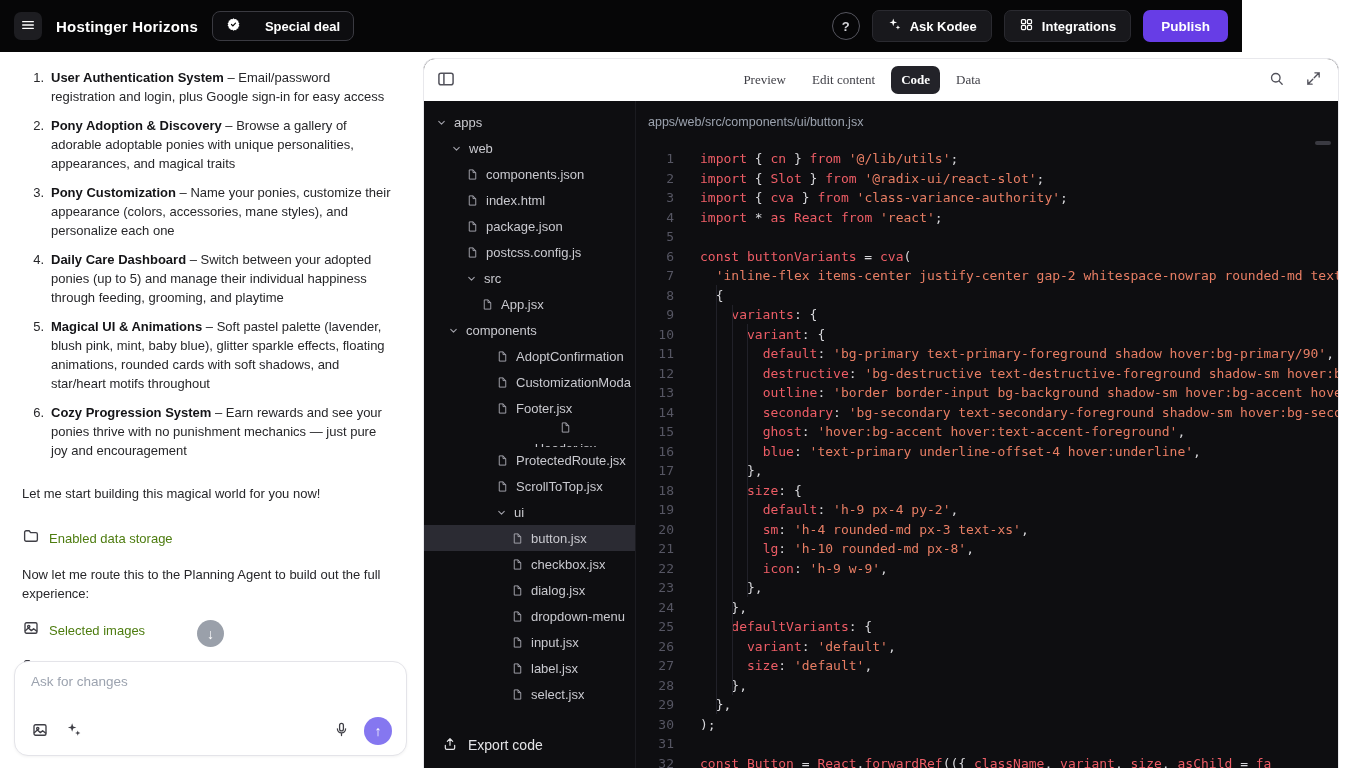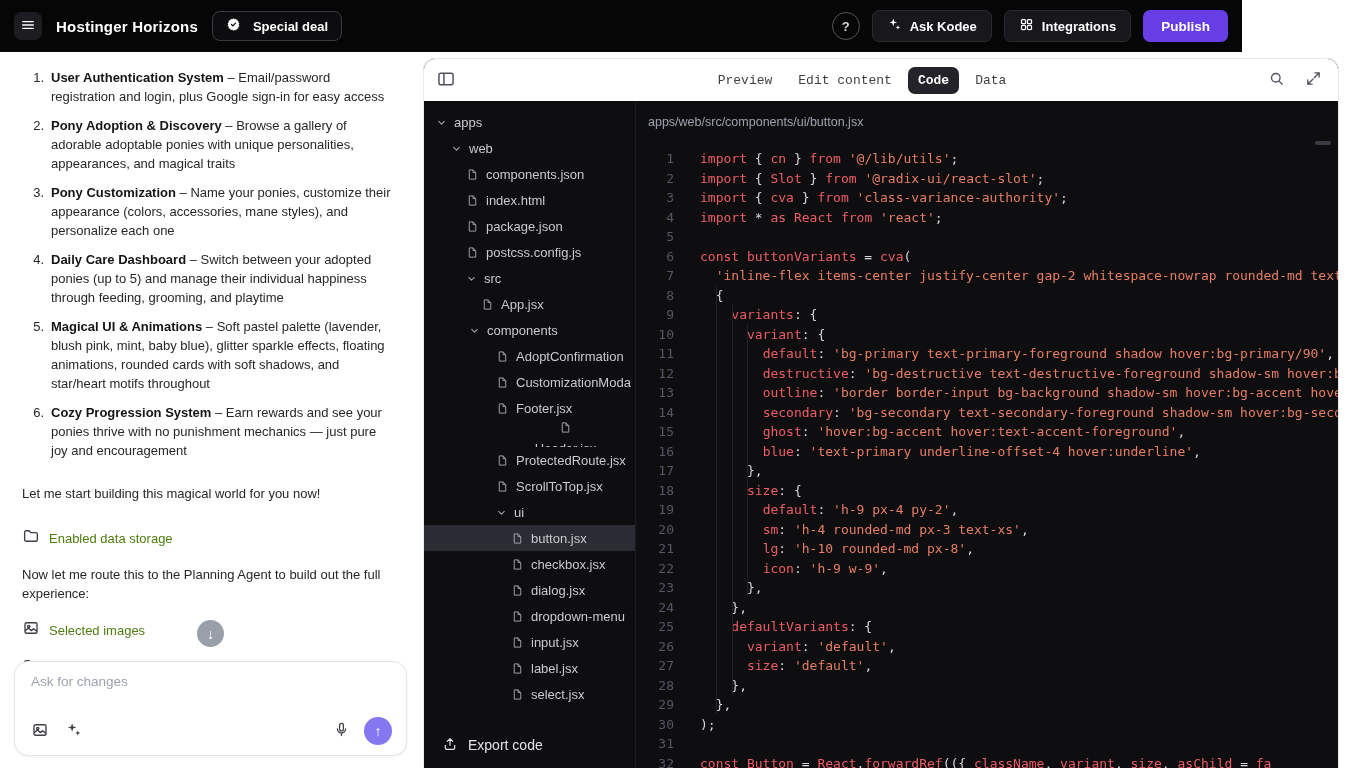--- a/index.html
+++ b/index.html
@@ -7,21 +7,21 @@
   body { background:#fff; font-family:"Liberation Sans",sans-serif; }
   .app { position:relative; width:1242px; height:768px; background:#fff; }
 
   
   .topbar { position:absolute; top:0; left:0; right:0; height:52px;
     background:var(--topbar-bg,#060607); display:flex; align-items:center;
     padding:0 14px; gap:14px; }
   .icon-btn { width:28px; height:28px; border:none; border-radius:7px;
     background:#1d1d21; display:flex; align-items:center; justify-content:center; cursor:pointer; }
   .brand { color:#fff; font-size:15px; font-weight:700; letter-spacing:.2px; }
-  .deal-btn { display:flex; align-items:center; gap:12px; height:30px; padding:2px 13px;
+  .deal-btn { display:flex; align-items:center; gap:24px; height:30px; padding:2px 13px;
     background:#0d0d10; border:1px solid #3a3a41; border-radius:8px; color:#fff;
     font-size:13px; font-weight:600; cursor:pointer; }
   .topbar-right { margin-left:auto; display:flex; align-items:center; gap:12px; }
   .help-btn { width:28px; height:28px; border-radius:50%; border:1.5px solid #55555e;
     background:transparent; color:#d4d4d8; font-size:13px; font-weight:700; cursor:pointer;
     display:flex; align-items:center; justify-content:center; }
   .dark-btn { display:flex; align-items:center; gap:8px; height:32px; padding:0 14px;
     background:#18181c; border:1px solid #2a2a30; border-radius:7px; color:#fff;
     font-size:13px; font-weight:600; cursor:pointer; }
   .publish-btn { height:32px; padding:0 18px; background:var(--publish-bg,#673de6);
@@ -58,21 +58,21 @@
     cursor:pointer; display:flex; align-items:center; justify-content:center; }
 
   
   .editor-panel { position:absolute; left:423px; top:58px; width:916px; height:710px;
     border:1px solid #e8e8ec; border-bottom:none; border-radius:12px 12px 0 0;
     overflow:hidden; background:var(--code-bg,#0e0e11); display:flex; flex-direction:column; }
   .tabbar { height:42px; background:#fff; display:flex; align-items:center; padding:0 16px 0 12px; flex:none; }
   .tabbar .spacer { flex:1; }
   .tabs { display:flex; align-items:center; gap:6px; }
   .tab { border:none; background:transparent; color:#3f3f46; font-size:13px; font-weight:500;
-    padding:6px 10px; border-radius:7px; cursor:pointer; font-family:Liberation Mono, monospace; }
+    padding:6px 10px; border-radius:7px; cursor:pointer; font-family:Liberation Serif, serif; }
   .tab.active { background:#232329; color:#fff; font-weight:600; }
   .tab-right { display:flex; align-items:center; gap:20px; }
 
   .editor-body { flex:1; display:flex; min-height:0; }
   .file-tree { width:212px; flex:none; display:flex; flex-direction:column;
     border-right:1px solid #1b1b20; background:var(--code-bg,#0e0e11); }
   .tree-list { flex:1; overflow:hidden; padding-top:8px; }
   .tree-row { height:26px; display:flex; align-items:center; gap:7px; color:#c9c9cf;
     font-size:13px; cursor:pointer; white-space:nowrap; overflow:hidden; }
   .tree-row.selected { background:var(--selected-row-bg,#2b2b33); }
@@ -354,21 +354,21 @@
             </div>
             <div class="tree-row" style="padding-left: 57px;">
               <span class="tree-ic">
                 <svg width="13" height="13" viewBox="0 0 24 24" fill="none" stroke="#a1a1aa" stroke-width="1.8" stroke-linejoin="round">
                   <path d="M6 3.5h7l5 5V20.5H6z"></path>
                   <path d="M13 3.5V8.5h5"></path>
                 </svg>
               </span>
               <span class="tree-label">App.jsx</span>
             </div>
-            <div class="tree-row" style="padding-left: 45px;">
+            <div class="tree-row" style="padding-left: 24px;">
               <span class="tree-ic">
                 <svg width="11" height="11" viewBox="0 0 20 20" fill="none" stroke="#a1a1aa" stroke-width="2" stroke-linecap="round" stroke-linejoin="round">
                   <path d="M5 8l5 5 5-5"></path>
                 </svg>
               </span>
               <span class="tree-label">components</span>
             </div>
             <div class="tree-row" style="padding-left: 72px;">
               <span class="tree-ic">
                 <svg width="13" height="13" viewBox="0 0 24 24" fill="none" stroke="#a1a1aa" stroke-width="1.8" stroke-linejoin="round">

